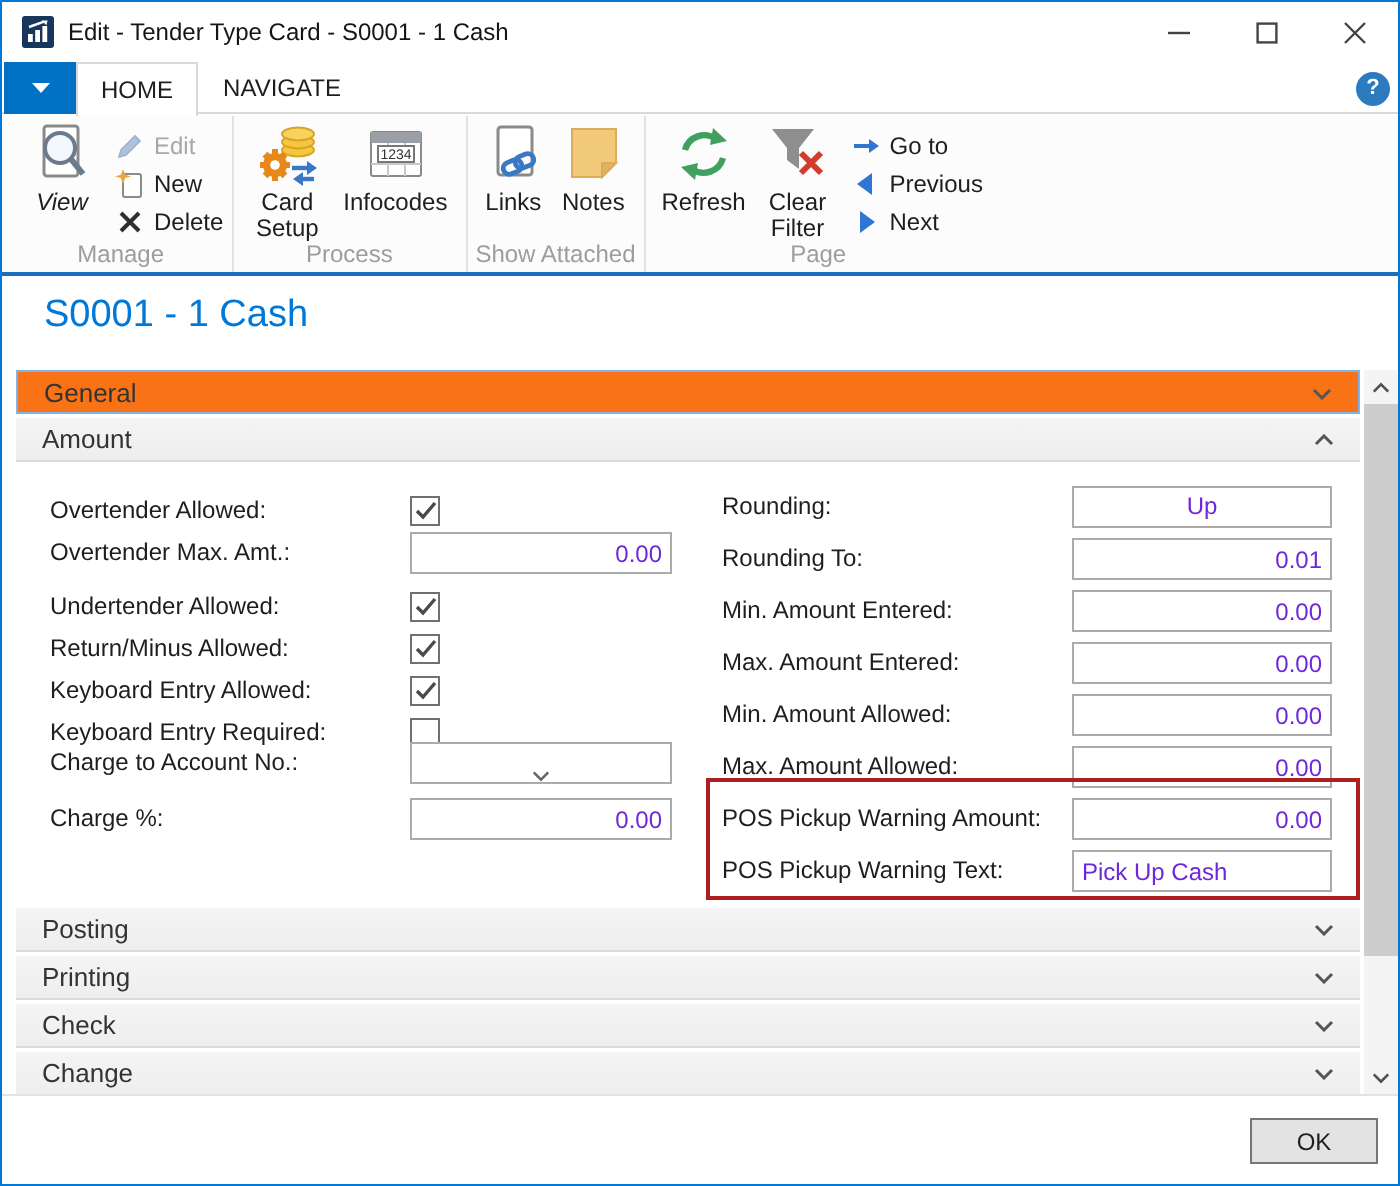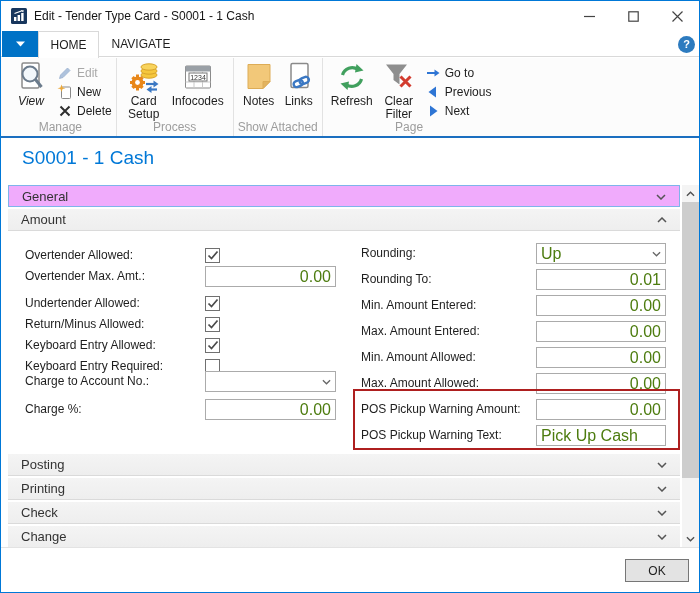--- a/index.html
+++ b/index.html
@@ -38,29 +38,29 @@
   .smallbtn { display:flex; align-items:center; height:19px; font-size:12px; color:#1e1e1e; white-space:nowrap; }
   .smallbtn svg { margin-right:4px; }
   .smallbtn.disabled { color:#A8A8A8; }
 
   
   .content { position:absolute; top:139px; left:0; right:0; bottom:0; background:#fff; }
   .page-title { position:absolute; left:21px; top:7px; font-size:19px; color:#0078D7; }
 
   .fasttabs { position:absolute; left:7px; top:45px; width:672px; height:362px; overflow:hidden; }
   .sheader { position:relative; height:22px; margin-bottom:2px; background:linear-gradient(#F4F4F4,#EEEEEE); border-bottom:1px solid #DADADA; line-height:21px; padding-left:13px; font-size:13px; color:#333; }
-  .sheader.focused { background:#f0abfc; border:1px solid #7EB4EA; }
+  .sheader.focused { background:#f97316; border:1px solid #7EB4EA; }
   .sheader .chev { position:absolute; right:13px; top:8px; }
 
   .amount-body { position:relative; height:221px; background:#fff; }
   .frow { position:absolute; left:0; right:0; height:21px; }
   .flabel { position:absolute; top:0; line-height:21px; font-size:12px; color:#1e1e1e; white-space:nowrap; }
   .frow.lcol .flabel { left:17px; }
   .frow.rcol .flabel { left:353px; }
-  .ctl { position:absolute; top:0; height:21px; border:1px solid #ABABAB; background:#fff; font-family:"Liberation Sans",sans-serif; font-size:16px; color:#4d7c0f; padding:0 4px; }
+  .ctl { position:absolute; top:0; height:21px; border:1px solid #ABABAB; background:#fff; font-family:"Liberation Sans",sans-serif; font-size:12px; color:#6d28d9; padding:0 4px;flex-direction:column; }
   .frow.lcol .ctl { left:197px; width:131px; }
   .frow.rcol .ctl { left:528px; width:130px; }
   input.ctl.num { text-align:right; }
   input.ctl.txt { text-align:left; }
   .dropdown { display:flex; align-items:center; }
   .dropdown .dval { flex:1; line-height:19px; }
   .cbox { position:absolute; left:197px; top:3px; width:15px; height:15px; border:1px solid #707070; background:#fff; display:flex; align-items:center; justify-content:center; }
 
   .annotation { position:absolute; left:345px; top:156px; width:327px; height:61px; border:2px solid #AE1F1F; pointer-events:none; }
 
@@ -197,36 +197,36 @@
             <text x="16" y="18.5" font-size="7" text-anchor="middle" fill="#333">1234</text>
           </svg>
           <span class="blabel">Infocodes</span>
         </div>
       </div>
       <div class="grplabel">Process</div>
     </div>
 
     <div class="rgroup">
       <div class="btnrow">
-        <div class="bigbtn" style="width:42px;">
-          <svg width="32" height="32" viewBox="0 0 32 32">
-            <path d="M5 3.5 h22 v17 l-7 7 H5 z" fill="#F2C879" stroke="#DDAC56"></path>
-            <path d="M20 27.5 v-7 h7 z" fill="#E2B35F" stroke="#DDAC56"></path>
-          </svg>
-          <span class="blabel">Notes</span>
-        </div>
         <div class="bigbtn" style="width:38px;">
           <svg width="32" height="32" viewBox="0 0 32 32">
             <rect x="8" y="2.5" width="17" height="24" rx="1.5" fill="#fff" stroke="#8a8a8a" stroke-width="1.5"></rect>
             <g stroke="#3B78C3" stroke-width="2.4" fill="none">
               <rect x="10.5" y="19.5" width="9.5" height="6" rx="3" transform="rotate(-22 15.2 22.5)"></rect>
               <rect x="16.5" y="16.5" width="9.5" height="6" rx="3" transform="rotate(-22 21.2 19.5)"></rect>
             </g>
           </svg>
           <span class="blabel">Links</span>
+        </div>
+        <div class="bigbtn" style="width:42px;">
+          <svg width="32" height="32" viewBox="0 0 32 32">
+            <path d="M5 3.5 h22 v17 l-7 7 H5 z" fill="#F2C879" stroke="#DDAC56"></path>
+            <path d="M20 27.5 v-7 h7 z" fill="#E2B35F" stroke="#DDAC56"></path>
+          </svg>
+          <span class="blabel">Notes</span>
         </div>
       </div>
       <div class="grplabel">Show Attached</div>
     </div>
 
     <div class="rgroup" style="border-right:none;">
       <div class="btnrow">
         <div class="bigbtn" style="width:50px;">
           <svg width="32" height="32" viewBox="0 0 32 32">
             <g stroke="#41A05E" stroke-width="3.2" fill="none">

